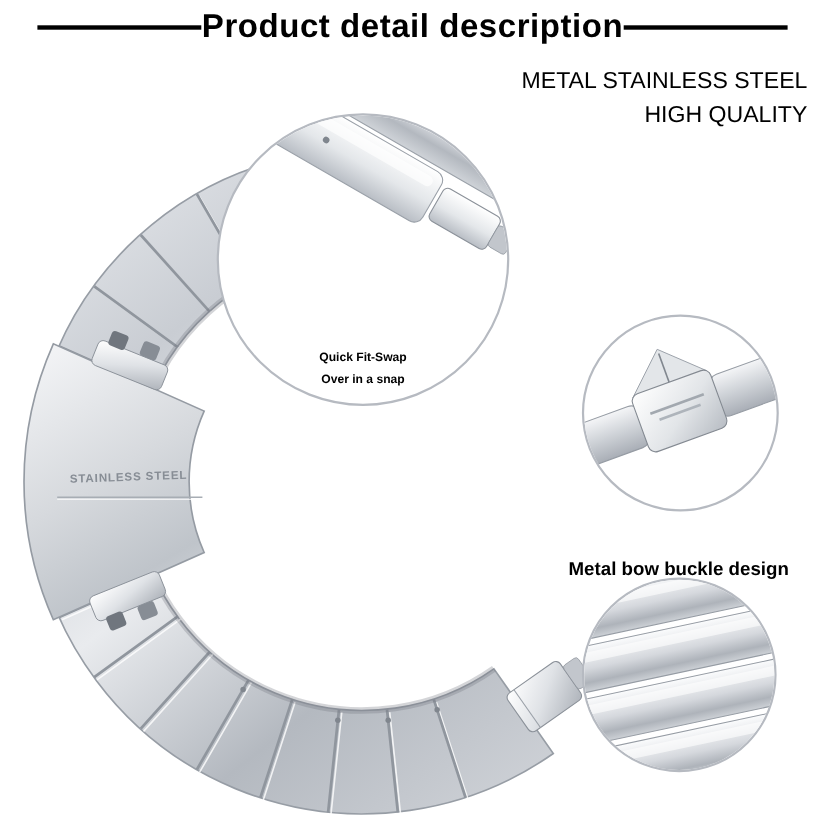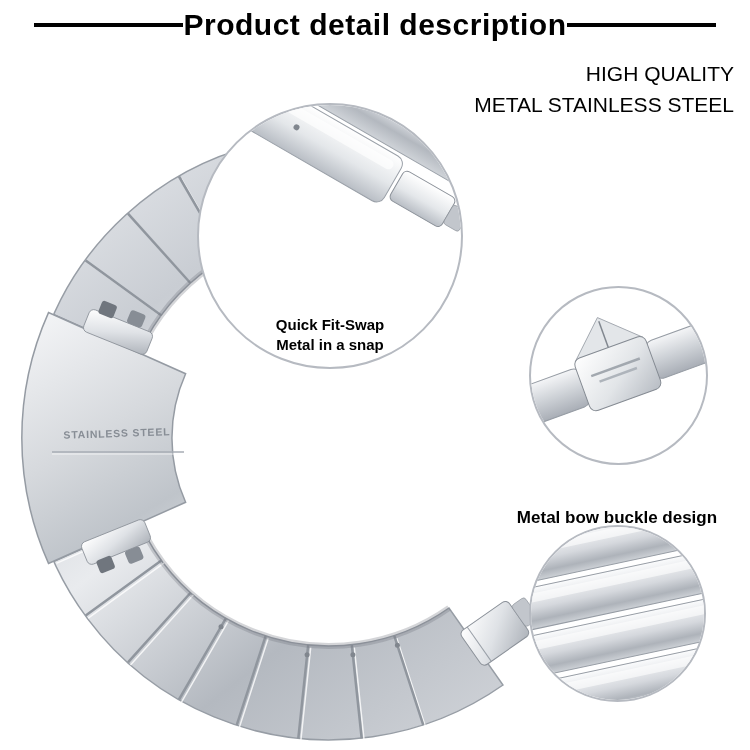--- a/index.html
+++ b/index.html
@@ -37,21 +37,21 @@
     border: 2px solid var(--circle-border, #b6bac1);
     background: #fff; overflow: hidden; z-index: 4;
   }
   .callout svg { position: absolute; left: 0; top: 0; }
   .callout-1 { left: 197px; top: 103px; width: 262px; height: 262px; }
   .callout-2 { left: 529px; top: 286px; width: 175px; height: 175px; }
   .callout-3 { left: 529px; top: 525px; width: 173px; height: 173px; }
 
   .quickfit-caption {
     position: absolute; left: 0; right: 0; bottom: 12px;
-    text-align: center; font-weight: 700; font-size: 15px; line-height: 20px;
+    text-align: center; font-weight: 700; font-size: 11px; line-height: 20px;
     z-index: 2;
   }
   .circle-caption {
     position: absolute; width: 240px; text-align: center;
     font-weight: 700; font-size: 17px; z-index: 5; margin-top: 44px;
   }
   .caption-buckle { left: 497px; top: 464px; }
   .caption-material { left: 497px; top: 681px; }
 </style>
 </head>
@@ -119,22 +119,22 @@
       <circle cx="221" cy="626.8" r="2.5"></circle>
     </g>
   </svg>
 
   <div class="title-row">
     <span class="title-rule"></span>
     <h1 class="page-title">Product detail description</h1>
     <span class="title-rule"></span>
   </div>
   <div class="tagline">
+    <div>METAL STAINLESS STEEL</div>
     <div>HIGH QUALITY</div>
-    <div>METAL STAINLESS STEEL</div>
   </div>
 
   <div class="callout callout-1">
     <svg width="262" height="262" viewBox="0 0 264 264">
       <defs>
         <linearGradient id="gL1" x1="0" y1="0" x2="0" y2="1">
           <stop offset="0" stop-color="#fafbfc"></stop>
           <stop offset="0.45" stop-color="#d9dce1"></stop>
           <stop offset="0.7" stop-color="#b3b8bf"></stop>
           <stop offset="1" stop-color="#cfd3d8"></stop>
@@ -153,21 +153,21 @@
         <rect x="-110" y="48" width="270" height="52" rx="9" fill="url(#gL1b)" stroke="#9aa0a8"></rect>
         <rect x="-102" y="55" width="254" height="10" rx="5" fill="#ffffff" opacity="0.65"></rect>
         <rect x="164" y="56" width="60" height="34" rx="5" fill="url(#gL1b)" stroke="#8b9199"></rect>
         <rect x="224" y="62" width="18" height="22" rx="3" fill="#c2c6cc" stroke="#8b9199" stroke-width="0.6"></rect>
         <circle cx="-16" cy="74" r="3" fill="#80868e"></circle>
         <circle cx="48" cy="74" r="3" fill="#80868e"></circle>
       </g>
     </svg>
     <div class="quickfit-caption">
       <div>Quick Fit-Swap</div>
-      <div>Metal in a snap</div>
+      <div>Over in a snap</div>
     </div>
   </div>
 
   <div class="callout callout-2">
     <svg width="175" height="175" viewBox="0 0 176 176">
       <defs>
         <linearGradient id="gB1" x1="0" y1="0" x2="0" y2="1">
           <stop offset="0" stop-color="#f4f5f7"></stop>
           <stop offset="0.5" stop-color="#ced2d7"></stop>
           <stop offset="1" stop-color="#a9aeb6"></stop>

